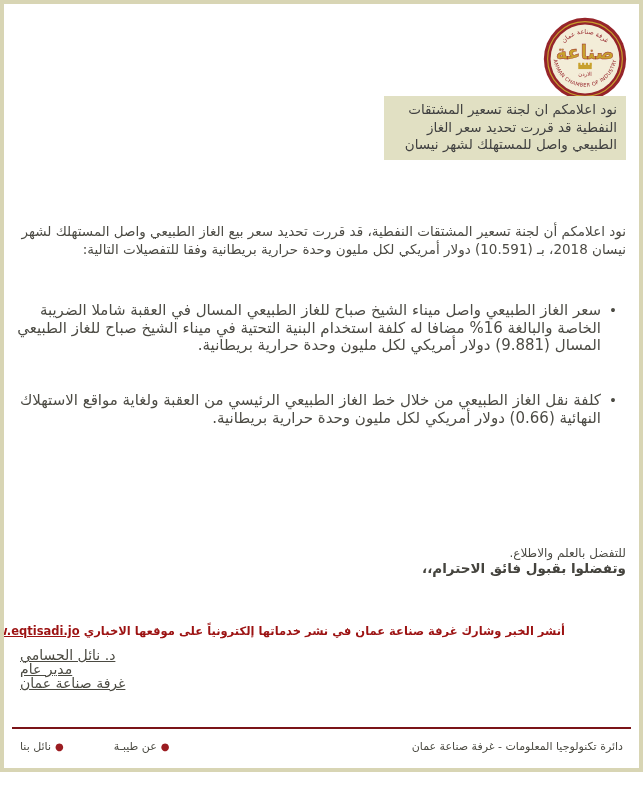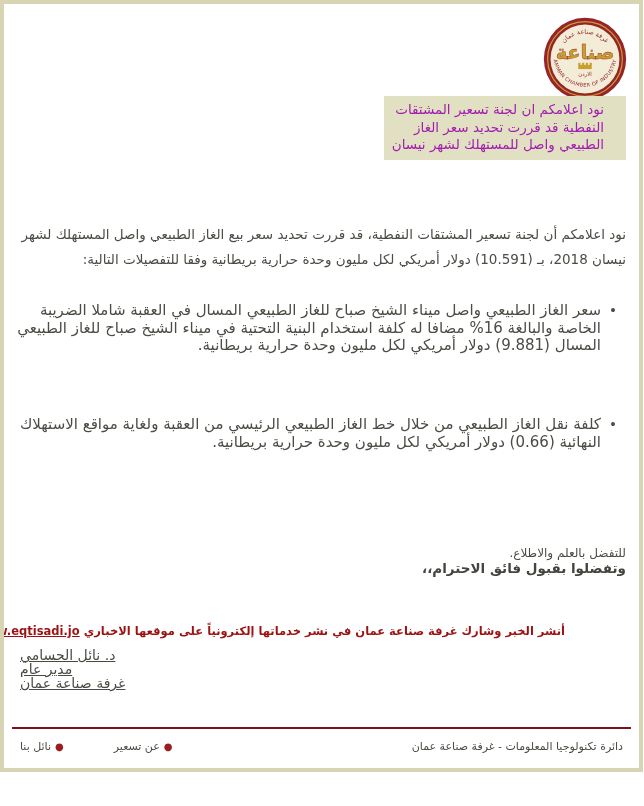--- a/index.html
+++ b/index.html
@@ -10,42 +10,42 @@
     border:4px solid #d8d5b4;
     background:#ffffff;
     direction:rtl;
     color:#4c4b44;
     overflow:hidden;
   }
   .logo { position:absolute; top:13px; right:12px; width:84px; height:84px; }
   .title-box {
     position:absolute; top:92px; right:13px; width:242px;
     background:#e1e0c3;
-    padding:5px 22px 6px 6px;
+    padding:5px 9px 6px 6px;
     font-size:13.5px; line-height:17.5px;
-    color:#a21caf; text-align:right;
+    color:#404040; text-align:right;
   }
   .greeting {
     position:absolute; top:186px; right:13px;
     font-size:11px; line-height:14px; text-align:right; color:#4b4a42;
   }
   .intro {
     position:absolute; top:218px; right:13px; left:13px;
-    font-size:13.5px; line-height:25px; text-align:right;
+    font-size:13.5px; line-height:18px; text-align:right;
   }
   .bullet-item {
     position:absolute; right:22px; left:13px;
     padding-right:16px;
     font-size:15px; line-height:17.5px; text-align:right;
   }
   .bullet-item::before {
     content:"•"; position:absolute; right:0; top:0;
     font-size:13.5px; color:#4c4b44;
   }
-  .b1 { top:298px; } .b2 { top:388px;margin-top:24px; } .b3 { top:460px; }
+  .b1 { top:298px; } .b2 { top:388px; } .b3 { top:460px; }
   .closing-note { position:absolute; top:526px; right:13px; font-size:12px;margin-top:16px; }
   .closing-salutation { position:absolute; top:556px; right:13px; font-size:13.5px; font-weight:bold; color:#45443e;margin-left:12px; }
   .share-line {
     position:absolute; top:620px; right:74px;
     font-size:11.5px; font-weight:bold; color:#9c1212;
     white-space:nowrap; direction:rtl;
   }
   .share-line a { color:#9c1212; text-decoration:underline; cursor:pointer; }
   .signature {
     position:absolute; top:644px; left:16px;
@@ -112,19 +112,19 @@
 
   <div class="signature">
     <div>د. نائل الحسامي</div>
     <div>مدير عام</div>
     <div>غرفة صناعة عمان</div>
   </div>
 
   <div class="footer-rule"></div>
   <div class="footer-bar">
     <div class="footer-links">
-      <span class="footer-link"><span class="dot">●</span><span>عن تسعير</span></span>
+      <span class="footer-link"><span class="dot">●</span><span>عن طيبـة</span></span>
       <span class="footer-link"><span class="dot">●</span><span>نائل بنا</span></span>
     </div>
     <div class="footer-dept">دائرة تكنولوجيا المعلومات - غرفة صناعة عمان</div>
   </div>
 
 </div>
 
 </body></html>

